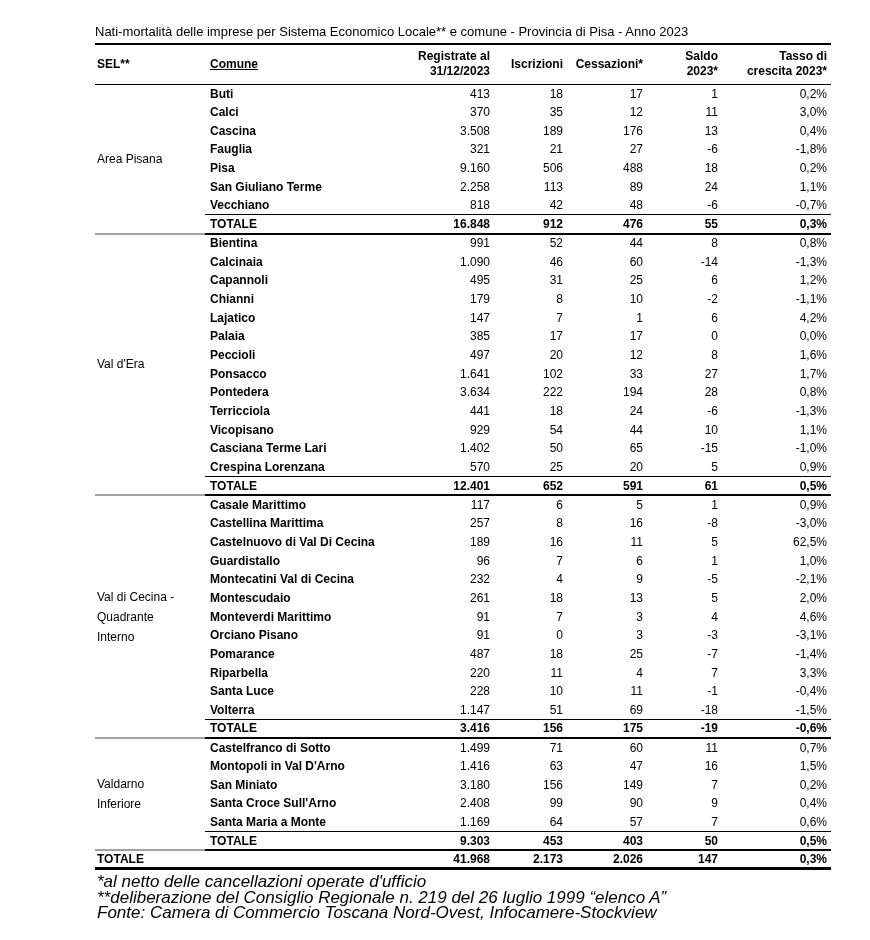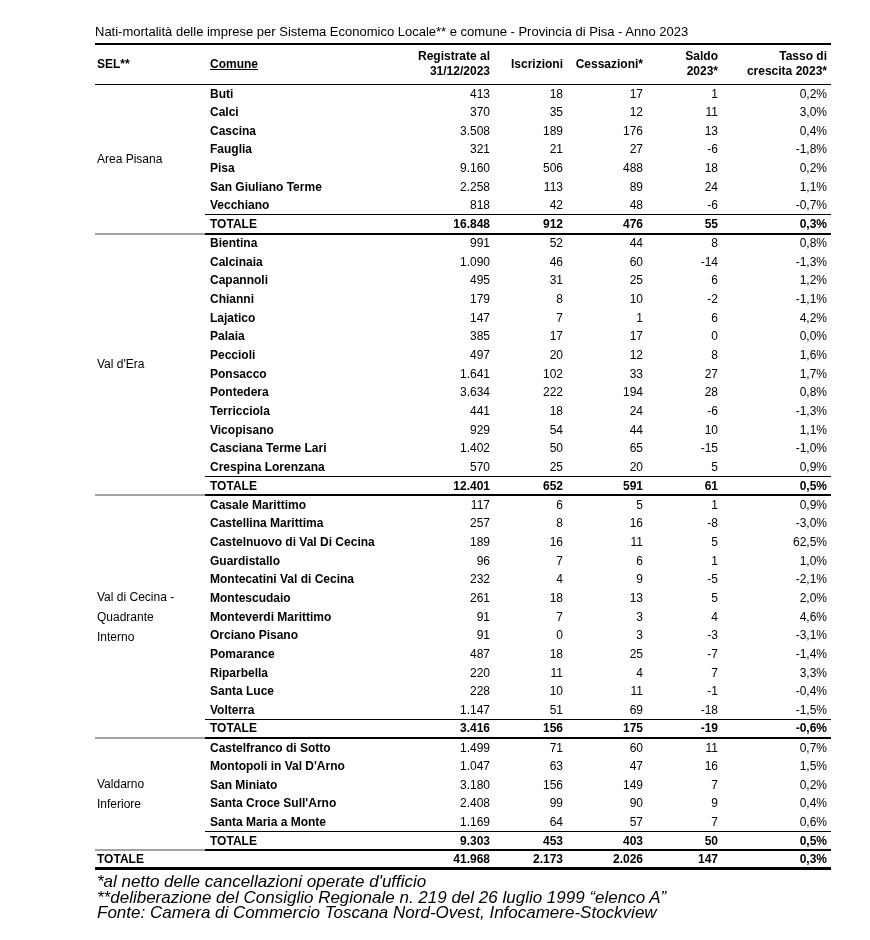--- a/index.html
+++ b/index.html
@@ -406,21 +406,21 @@
           </td>
           <td class="comune-cell">Castelfranco di Sotto</td>
           <td class="num">1.499</td>
           <td class="num">71</td>
           <td class="num">60</td>
           <td class="num">11</td>
           <td class="num">0,7%</td>
         </tr>
         <tr>
           <td class="comune-cell">Montopoli in Val D'Arno</td>
-          <td class="num">1.047</td>
+          <td class="num">1.416</td>
           <td class="num">63</td>
           <td class="num">47</td>
           <td class="num">16</td>
           <td class="num">1,5%</td>
         </tr>
         <tr>
           <td class="comune-cell">San Miniato</td>
           <td class="num">3.180</td>
           <td class="num">156</td>
           <td class="num">149</td>

